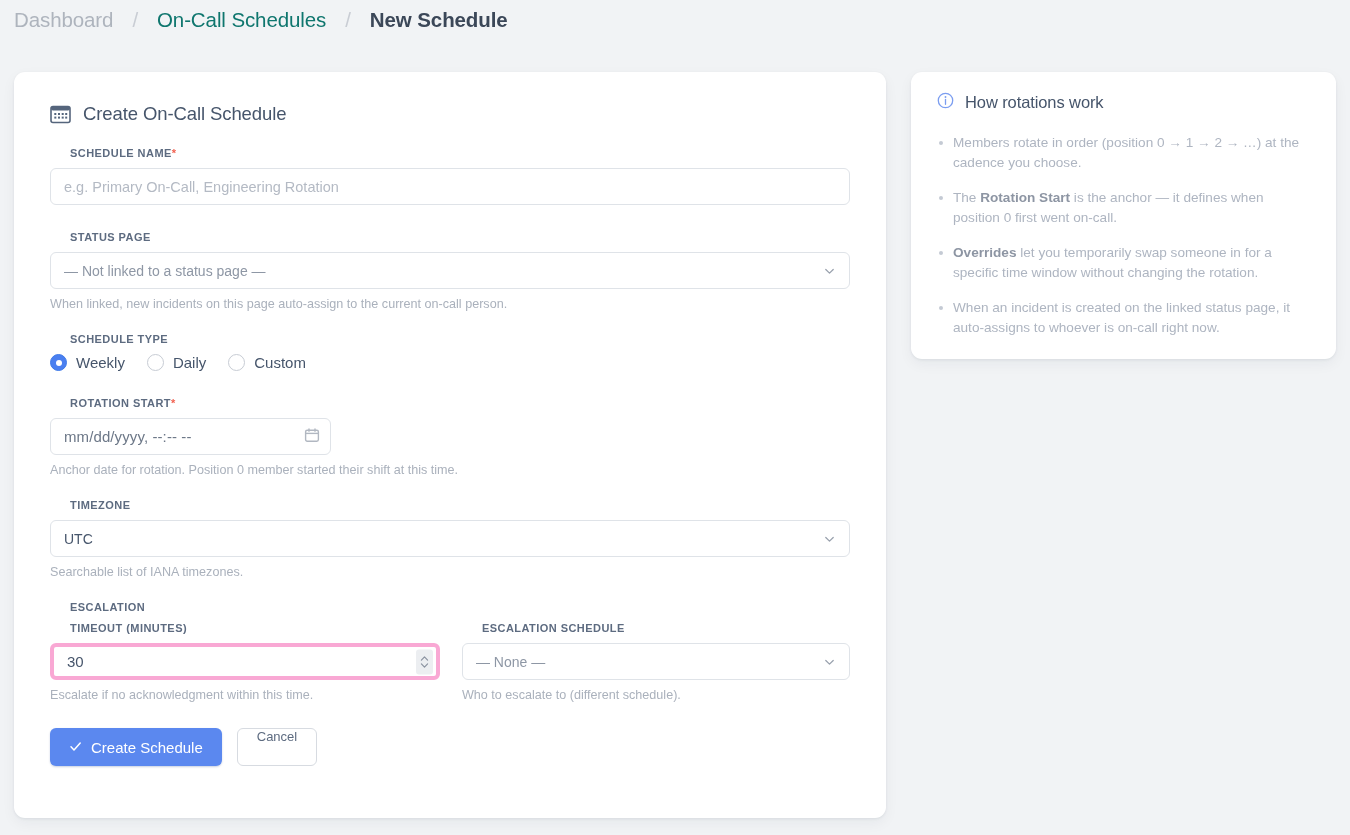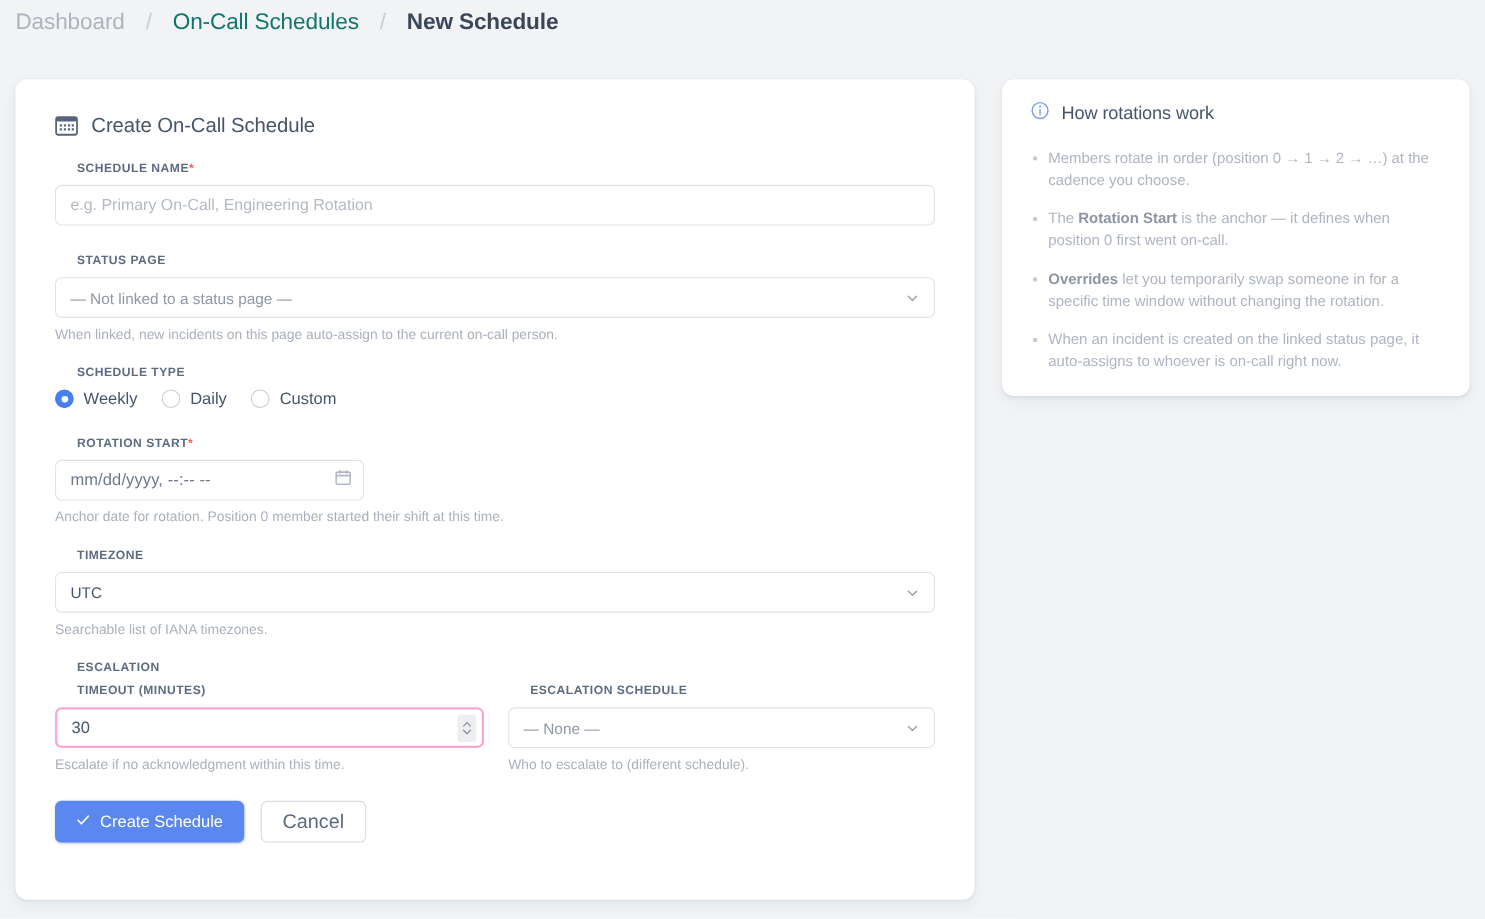--- a/index.html
+++ b/index.html
@@ -191,21 +191,21 @@
     display: flex;
     gap: 22px;
   }
   .esc-col-a { width: 405px; }
   .esc-col-b { width: 403px; }
 
   .num-wrap { position: relative; }
   .num-input {
     width: 100%;
     height: 37px;
-    border: 2px solid #f9a8d4;
+    border: 4px solid #f9a8d4;
     border-radius: 6px;
     background: #fff;
     font-size: 15px;
     color: #46556b;
     padding: 0 47px 0 13px;
     font-family: "Liberation Sans", sans-serif;
     outline: none;
   }
   .spinner {
     position: absolute;
@@ -238,29 +238,28 @@
     color: #fff;
     border: none;
     border-radius: 6px;
     font-size: 15px;
     font-family: "Liberation Sans", sans-serif;
     cursor: pointer;
     box-shadow: 0 1px 2px rgba(40,70,140,0.25);
   }
   .btn-secondary {
     display: inline-flex;
-    align-items: center;
     justify-content: center;
     height: 38px;
     padding: 0 19px;
     background: #fff;
     color: #5d6b80;
     border: 1px solid #d7dbe1;
     border-radius: 6px;
-    font-size: 18px;
+    font-size: 13px;
     font-family: "Liberation Sans", sans-serif;
     cursor: pointer;
   }
   .check-glyph { width: 13px; height: 13px; }
 
   
   .side-header {
     display: flex;
     align-items: center;
     gap: 11px;

